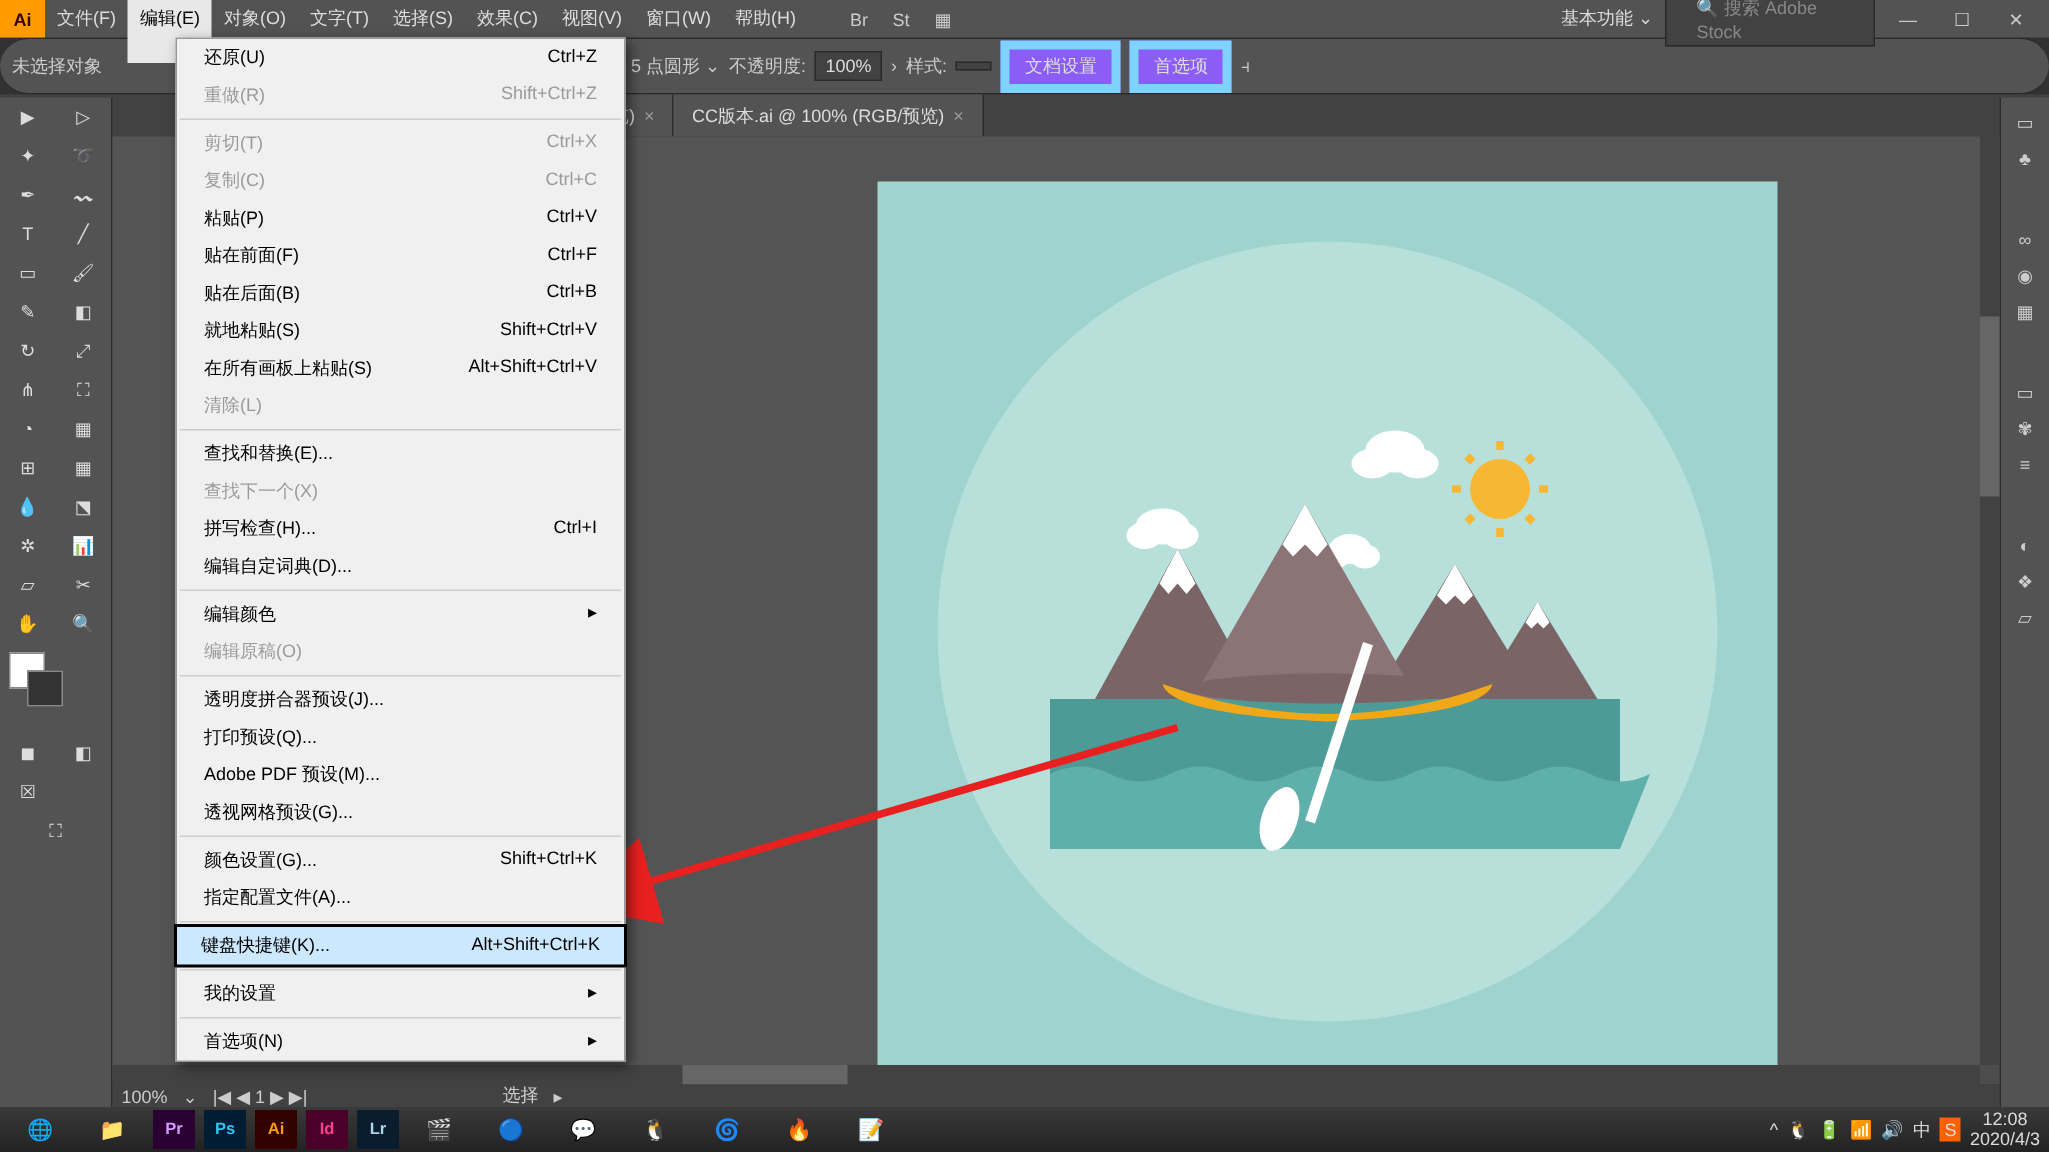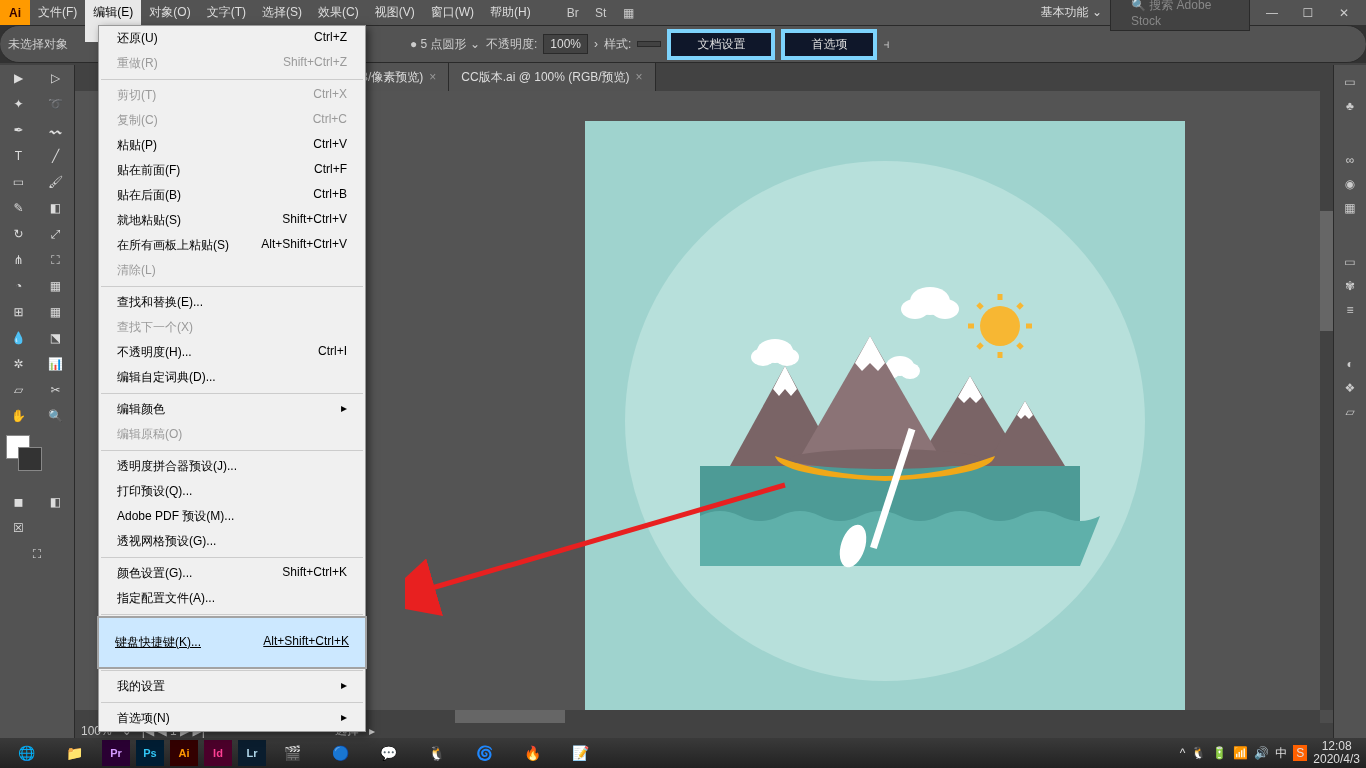--- a/index.html
+++ b/index.html
@@ -12,21 +12,21 @@
 .menu-item { padding: 21px 8px; cursor: default; }
 .menu-item.active { background: #e8e8e8; color: #000; }
 .titlebar-right { margin-left: auto; display: flex; align-items: center; gap: 8px; padding-right: 8px; }
 .search-box { background: #424242; border: 1px solid #2a2a2a; color: #888; padding: 2px 20px 2px 20px; width: 140px; position: relative; }
 .win-btn { width: 28px; height: 20px; display: flex; align-items: center; justify-content: center; color: #ccc; }
 
 
 .controlbar { height: 38px; background: #535353; border-top: 1px solid #2a2a2a; border-bottom: 1px solid #2a2a2a; display: flex; align-items: center; color: #ccc; padding: 0 8px; gap: 6px; border-radius: 19px; }
 .ctrl-label { color: #ccc; }
 .ctrl-input { background: #424242; border: 1px solid #2a2a2a; color: #ddd; padding: 2px 6px; }
-.ctrl-btn { background: #0f172a; border: 4px solid #7dd3fc; color: #ddd; padding: 3px 26px; }
+.ctrl-btn { background: #8b5cf6; border: 6px solid #7dd3fc; color: #ddd; padding: 3px 10px; }
 
 
 .doctabs { height: 28px; background: #424242; display: flex; align-items: stretch; color: #ddd; }
 .doctab { padding: 5px 12px; background: #535353; border-right: 1px solid #2a2a2a; display: flex; align-items: center; gap: 6px; }
 .doctab .x { color: #999; }
 
 
 .main { position: absolute; top: 91px; left: 75px; right: 33px; bottom: 45px; background: #4d4d4d; }
 .canvas-viewport { position: absolute; top: 0; left: 0; right: 13px; bottom: 13px; background: #545454; overflow: hidden; }
 .artboard { position: absolute; left: 510px; top: 30px; width: 600px; height: 600px; background: #9fd3ce; }
@@ -43,24 +43,24 @@
 .tool { height: 26px; display: flex; align-items: center; justify-content: center; color: #ddd; }
 .tool-single { height: 26px; display: flex; align-items: center; justify-content: center; color: #ddd; }
 .swatches { padding: 6px; }
 .swatch-big { width: 24px; height: 24px; border: 1px solid #888; background: #fff; }
 .swatch-big.dark { background: #333; position: relative; left: 12px; top: -12px; }
 
 
 .rpanel { position: absolute; right: 0; top: 65px; width: 33px; bottom: 30px; background: #535353; border-left: 1px solid #2a2a2a; display: flex; flex-direction: column; align-items: center; gap: 10px; padding-top: 10px; color: #ccc; }
 
 
-.dropdown { position: absolute; left: 98px; top: 25px; width: 268px; background: #f0f0f0; border: 1px solid #999; box-shadow: 3px 3px 8px rgba(0,0,0,0.5); z-index: 100; }
+.dropdown { position: absolute; left: 117px; top: 25px; width: 300px; background: #f0f0f0; border: 1px solid #999; box-shadow: 3px 3px 8px rgba(0,0,0,0.5); z-index: 100; }
 .dd-item { display: flex; justify-content: space-between; padding: 4px 18px; color: #000; cursor: default; }
 .dd-item.disabled { color: #9a9a9a; }
-.dd-item.highlighted { background: #cce8ff; border: 2px solid #a3a3a3; margin: -2px; position: relative; z-index: 2; padding: 16px 16px; text-decoration: underline; }
+.dd-item.highlighted { background: #cce8ff; border: 2px solid #000000; margin: -2px; position: relative; z-index: 2; padding: 4px 16px; }
 .dd-sep { height: 1px; background: #ccc; margin: 3px 2px; }
 .dd-item .arrow { color: #000; }
 
 
 .arrow-anno { position: absolute; left: 405px; top: 430px; z-index: 50; }
 
 
 .statusbar { position: absolute; left: 75px; right: 33px; bottom: 30px; height: 15px; background: #424242; color: #ccc; display: flex; align-items: center; padding: 0 6px; gap: 10px; font-size: 11px; }
 
 
@@ -297,21 +297,21 @@
       <span>清除(L)</span>
     </div>
   <div class="dd-sep"></div>
   <div class="dd-item">
       <span>查找和替换(E)...</span>
     </div>
   <div class="dd-item disabled">
       <span>查找下一个(X)</span>
     </div>
   <div class="dd-item">
-      <span>不透明度(H)...</span>
+      <span>拼写检查(H)...</span>
       <span>Ctrl+I</span>
     </div>
   <div class="dd-item">
       <span>编辑自定词典(D)...</span>
     </div>
   <div class="dd-sep"></div>
   <div class="dd-item">
       <span>编辑颜色</span>
       <span class="arrow">▸</span>
     </div>

